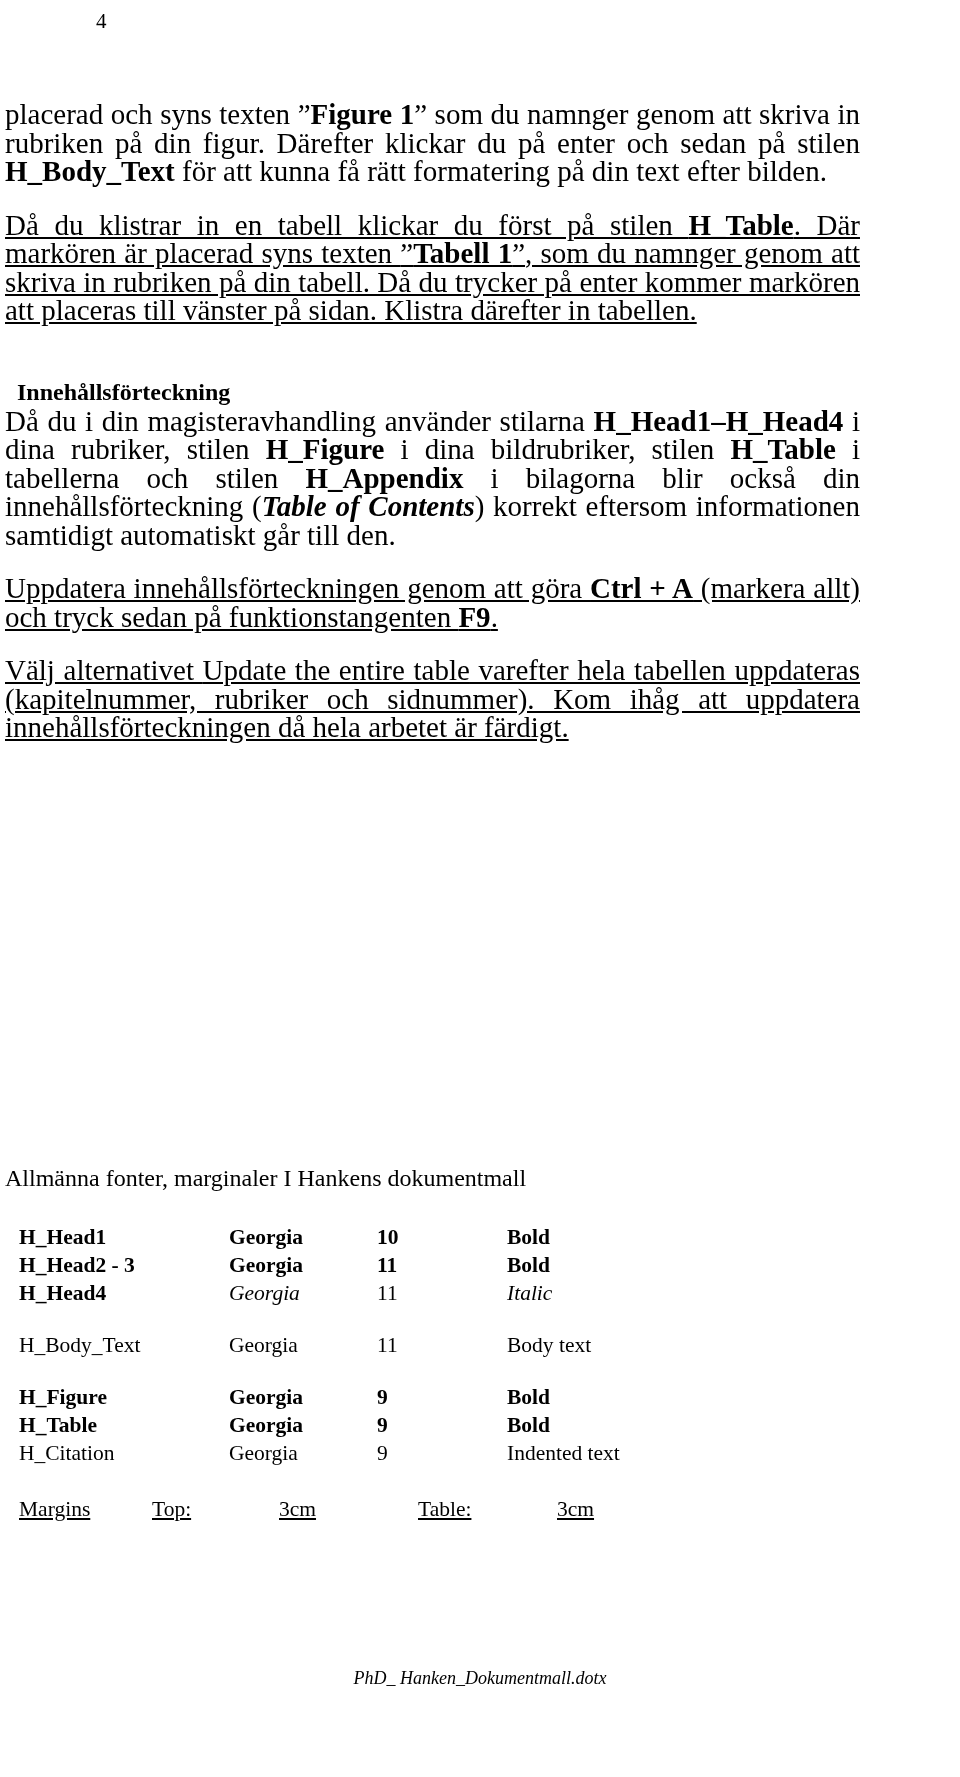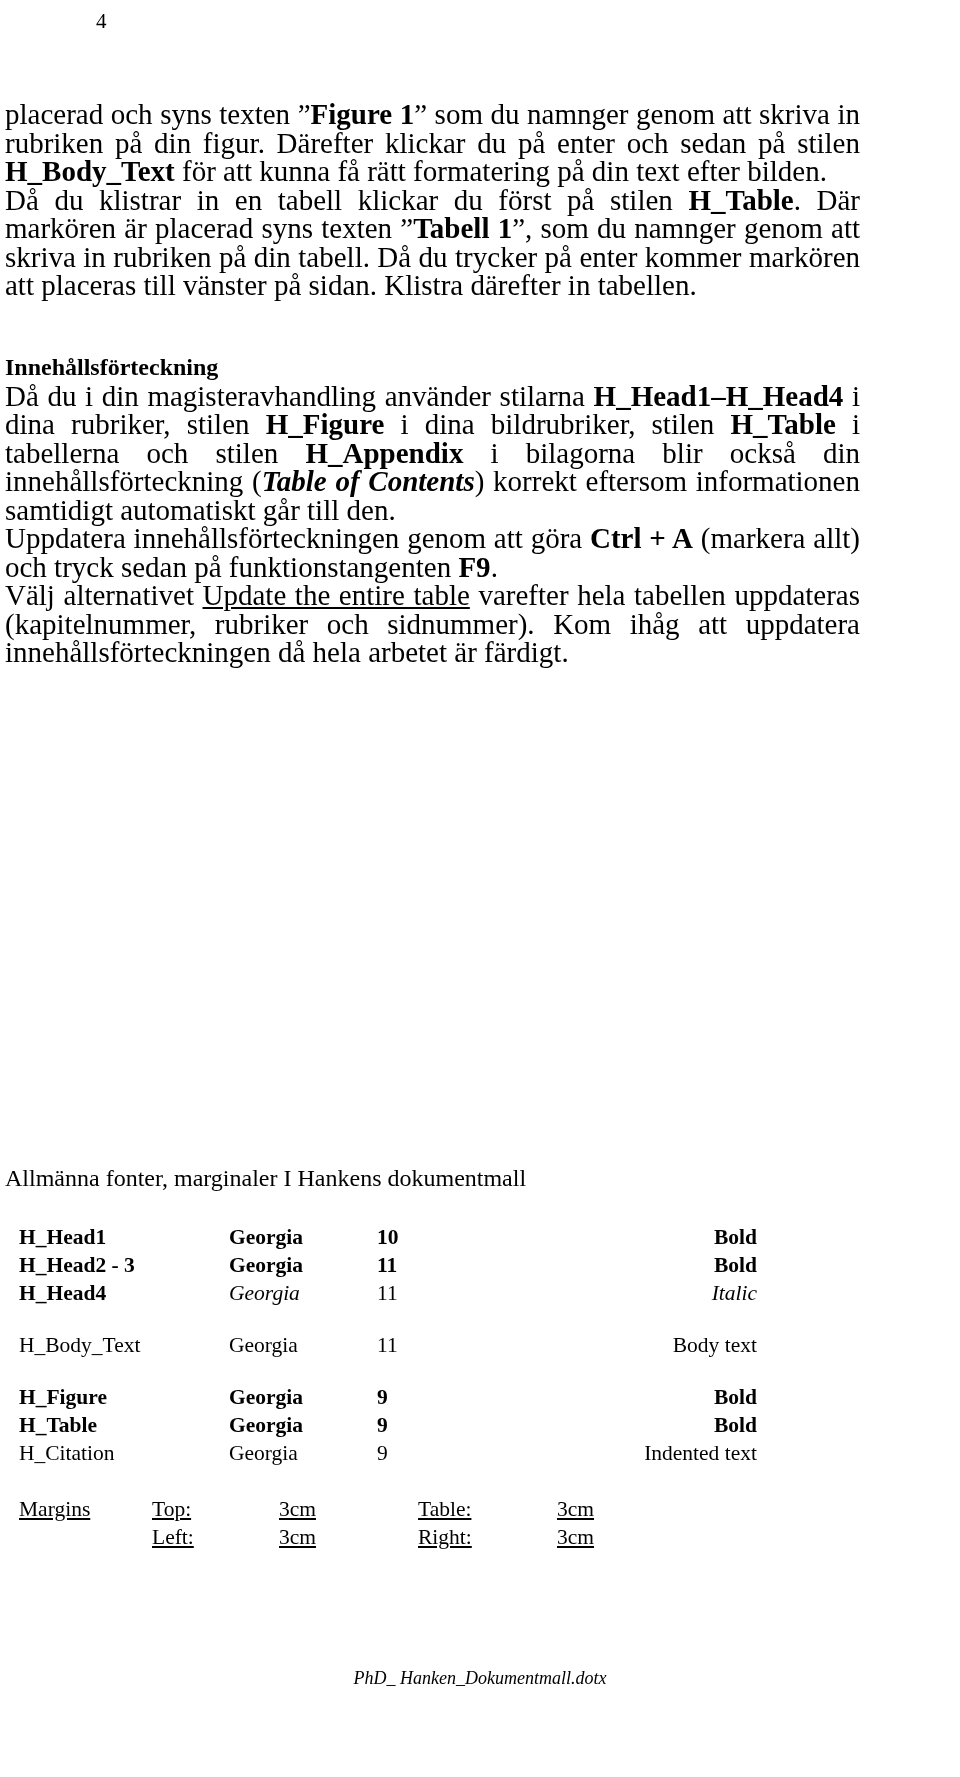--- a/index.html
+++ b/index.html
@@ -36,27 +36,29 @@
     width: 855px;
   }
   p.body {
     margin: 0 0 0 0;
     font-size: 29px;
     line-height: 28.5px;
     text-align: justify;
     text-justify: inter-word;
   }
   p.spaced {
+    margin-top: 25px;
+    text-decoration: underline;
   }
   b, strong { font-weight: bold; }
   i, em { font-style: italic; }
   u { text-decoration: underline; }
 
   h2.section-heading {
-    margin: 52px 0 0 0;
+    margin: 52px 0 0 12px;
     font-size: 24px;
     line-height: 30px;
     font-weight: bold;
   }
   h2.table-heading {
     margin: 0;
     font-size: 24px;
     line-height: 30px;
     font-weight: normal;
   }
@@ -74,21 +76,21 @@
     line-height: 28px;
   }
   .styles-table td {
     padding: 0 0 0 0;
     vertical-align: top;
     white-space: nowrap;
   }
   .col-name   { width: 210px; padding-left: 14px !important; }
   .col-font   { width: 148px; margin-left: 45px; }
   .col-size   { width: 130px; }
-  .col-weight { width: 250px; text-align: right; }
+  .col-weight { width: 250px; }
   .row-gap td { padding-top: 24px !important; }
 
   .margins-table {
     margin-top: 28px;
     border-collapse: collapse;
     font-size: 21.5px;
     line-height: 28px;
     text-decoration: underline;
   }
   .margins-table td {
@@ -188,27 +190,20 @@
 
     <table class="margins-table">
       <tbody>
         <tr>
           <td class="m-col-1"><span>Margins</span></td>
           <td class="m-col-2"><span>Top:</span></td>
           <td class="m-col-3"><span>3cm</span></td>
           <td class="m-col-4"><span>Table:</span></td>
           <td><span>3cm</span></td>
         </tr>
-        <tr>
-          <td class="m-col-1"></td>
-          <td class="m-col-2"><span>Left:</span></td>
-          <td class="m-col-3"><span>3cm</span></td>
-          <td class="m-col-4"><span>Right:</span></td>
-          <td><span>3cm</span></td>
-        </tr>
       </tbody>
     </table>
 
   </div>
 
   <div class="footer">PhD_ Hanken_Dokumentmall.dotx</div>
 
 </div>
 
 </body></html>

